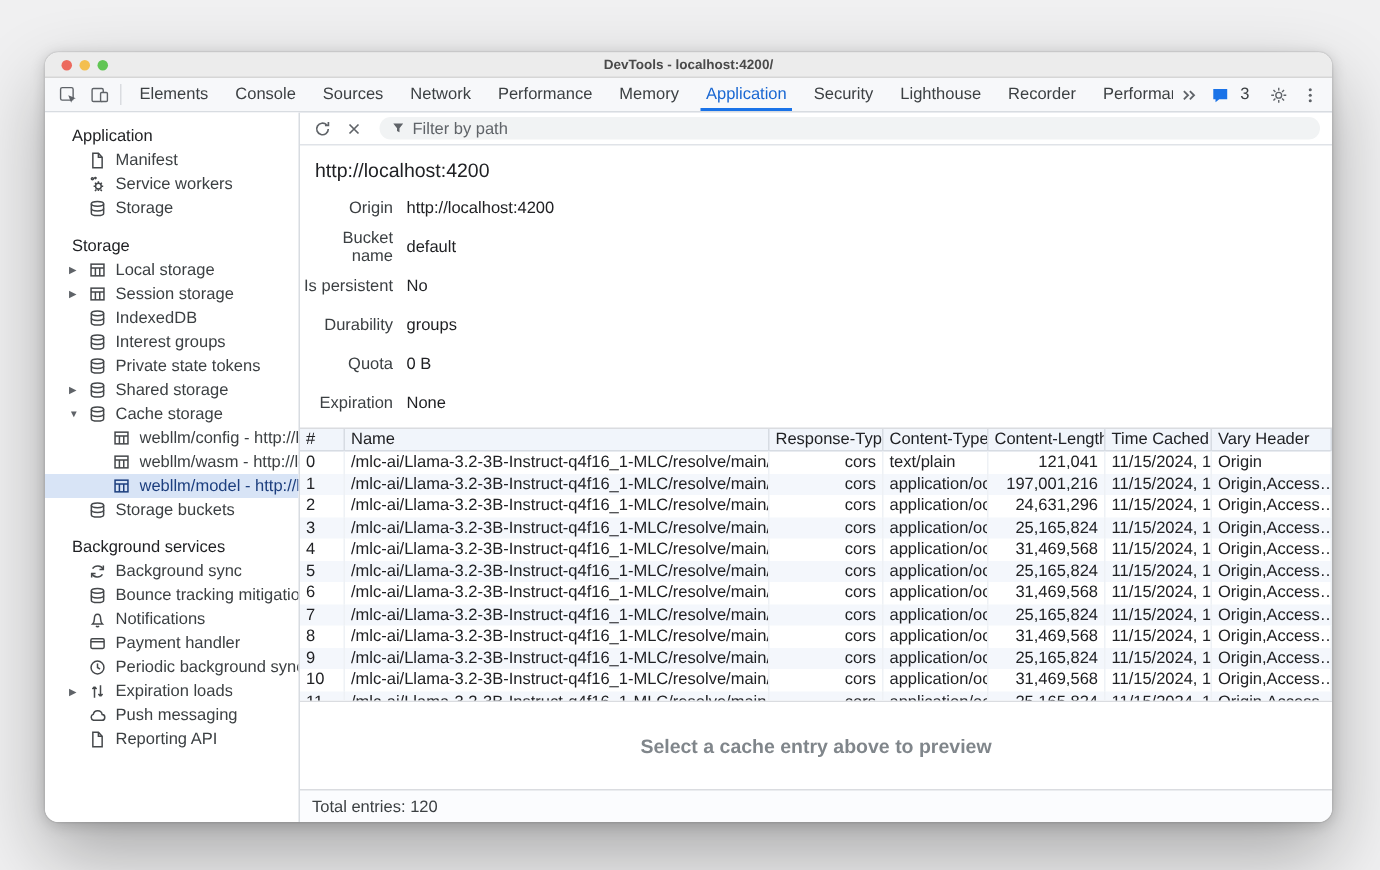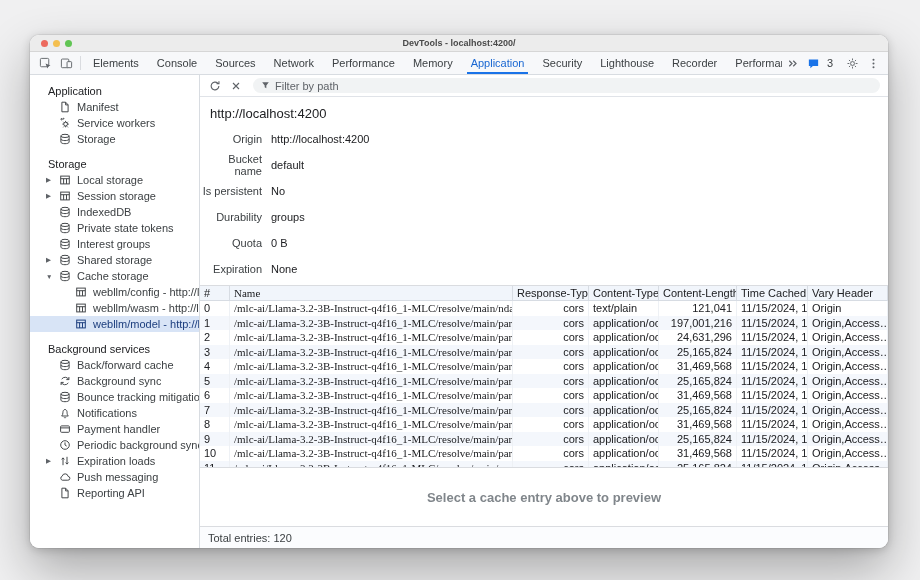--- a/index.html
+++ b/index.html
@@ -61,21 +61,21 @@
   .meta-label { width:62px; flex:none; text-align:right; color:#3c4043; }
   .meta-value { margin-left:9px; color:#202124; }
   
   .grid { flex:none; height:183px; border-top:1px solid #dadce0; border-bottom:1px solid #dadce0; overflow:hidden; font-size:11px; }
   .thead { height:15px; display:flex; background:#f1f5fb; border-bottom:1px solid #d7dce3; color:#202124; }
   .th { line-height:14px; padding:0 4px; border-right:1px solid #d7dce3; white-space:nowrap; overflow:hidden; flex:none; cursor:pointer; }
   .tr { height:14.5px; display:flex; cursor:pointer; }
   .tr:nth-child(even) { background:#f4f7fc; }
   .td { line-height:14.5px; padding:0 4px; border-right:1px solid #eef1f5; white-space:nowrap; overflow:hidden; flex:none; color:#202124; }
   .al-right { text-align:right; }
-  .flex-col { flex:1 1 auto !important; width:auto !important; min-width:0;font-family:Liberation Serif, serif; }
+  .flex-col { flex:1 1 auto !important; width:auto !important; min-width:0; }
   
   .preview { flex:1; display:flex; align-items:center; justify-content:center;
     font-size:13px; font-weight:bold; color:#80868b; }
   .statusbar { flex:none; height:22px; border-top:1px solid #dadce0; background:#fbfcfe;
     display:flex; align-items:center; padding-left:8px; font-size:11px; color:#3c4043; }
 </style>
 </head>
 <body>
 
 <div class="window">
@@ -226,30 +226,30 @@
               </svg></span>
             <span class="sb-label">IndexedDB</span>
           </div>
           <div class="sb-item">
             <span class="twisty"></span>
             <span class="sb-icon"><svg viewBox="0 0 12 12" fill="none" stroke="currentColor">
                 <ellipse cx="6" cy="2.9" rx="4.1" ry="1.6"></ellipse>
                 <path d="M1.9 2.9v6.2c0 .9 1.85 1.6 4.1 1.6s4.1-.7 4.1-1.6V2.9"></path>
                 <path d="M1.9 6c0 .9 1.85 1.6 4.1 1.6S10.1 6.9 10.1 6"></path>
               </svg></span>
+            <span class="sb-label">Interest groups</span>
+          </div>
+          <div class="sb-item">
+            <span class="twisty"></span>
+            <span class="sb-icon"><svg viewBox="0 0 12 12" fill="none" stroke="currentColor">
+                <ellipse cx="6" cy="2.9" rx="4.1" ry="1.6"></ellipse>
+                <path d="M1.9 2.9v6.2c0 .9 1.85 1.6 4.1 1.6s4.1-.7 4.1-1.6V2.9"></path>
+                <path d="M1.9 6c0 .9 1.85 1.6 4.1 1.6S10.1 6.9 10.1 6"></path>
+              </svg></span>
             <span class="sb-label">Private state tokens</span>
-          </div>
-          <div class="sb-item">
-            <span class="twisty"></span>
-            <span class="sb-icon"><svg viewBox="0 0 12 12" fill="none" stroke="currentColor">
-                <ellipse cx="6" cy="2.9" rx="4.1" ry="1.6"></ellipse>
-                <path d="M1.9 2.9v6.2c0 .9 1.85 1.6 4.1 1.6s4.1-.7 4.1-1.6V2.9"></path>
-                <path d="M1.9 6c0 .9 1.85 1.6 4.1 1.6S10.1 6.9 10.1 6"></path>
-              </svg></span>
-            <span class="sb-label">Interest groups</span>
           </div>
           <div class="sb-item">
             <span class="twisty">▶</span>
             <span class="sb-icon"><svg viewBox="0 0 12 12" fill="none" stroke="currentColor">
                 <ellipse cx="6" cy="2.9" rx="4.1" ry="1.6"></ellipse>
                 <path d="M1.9 2.9v6.2c0 .9 1.85 1.6 4.1 1.6s4.1-.7 4.1-1.6V2.9"></path>
                 <path d="M1.9 6c0 .9 1.85 1.6 4.1 1.6S10.1 6.9 10.1 6"></path>
               </svg></span>
             <span class="sb-label">Shared storage</span>
           </div>
@@ -279,32 +279,32 @@
             <span class="sb-label">webllm/wasm - http://loca…</span>
           </div>
           <div class="sb-item indent2 selected">
             <span class="twisty"></span>
             <span class="sb-icon"><svg viewBox="0 0 12 12" fill="none" stroke="currentColor">
                 <rect x="1.7" y="2.1" width="8.6" height="7.8"></rect>
                 <path d="M1.7 4.7h8.6M4.6 4.7v5.2M7.5 4.7v5.2"></path>
               </svg></span>
             <span class="sb-label">webllm/model - http://loc…</span>
           </div>
+          <div class="sb-item">
+            <span class="twisty"></span>
+            <span class="sb-icon"><svg viewBox="0 0 12 12" fill="none" stroke="currentColor">
+                <ellipse cx="6" cy="2.9" rx="4.1" ry="1.6"></ellipse>
+                <path d="M1.9 2.9v6.2c0 .9 1.85 1.6 4.1 1.6s4.1-.7 4.1-1.6V2.9"></path>
+                <path d="M1.9 6c0 .9 1.85 1.6 4.1 1.6S10.1 6.9 10.1 6"></path>
+              </svg></span>
+            <span class="sb-label">Storage buckets</span>
+          </div>
         </div>
         <div class="sb-section">
           <div class="sb-header">Background services</div>
-          <div class="sb-item">
-            <span class="twisty"></span>
-            <span class="sb-icon"><svg viewBox="0 0 12 12" fill="none" stroke="currentColor">
-                <ellipse cx="6" cy="2.9" rx="4.1" ry="1.6"></ellipse>
-                <path d="M1.9 2.9v6.2c0 .9 1.85 1.6 4.1 1.6s4.1-.7 4.1-1.6V2.9"></path>
-                <path d="M1.9 6c0 .9 1.85 1.6 4.1 1.6S10.1 6.9 10.1 6"></path>
-              </svg></span>
-            <span class="sb-label">Back/forward cache</span>
-          </div>
           <div class="sb-item">
             <span class="twisty"></span>
             <span class="sb-icon"><svg viewBox="0 0 12 12" fill="none" stroke="currentColor">
                 <path d="M9.8 4.6A4.1 4.1 0 0 0 2.7 4.1M2.2 7.4a4.1 4.1 0 0 0 7.1.5"></path>
                 <path d="M9.9 2v2.6H7.3M2.1 10V7.4h2.6"></path>
               </svg></span>
             <span class="sb-label">Background sync</span>
           </div>
           <div class="sb-item">
             <span class="twisty"></span>

